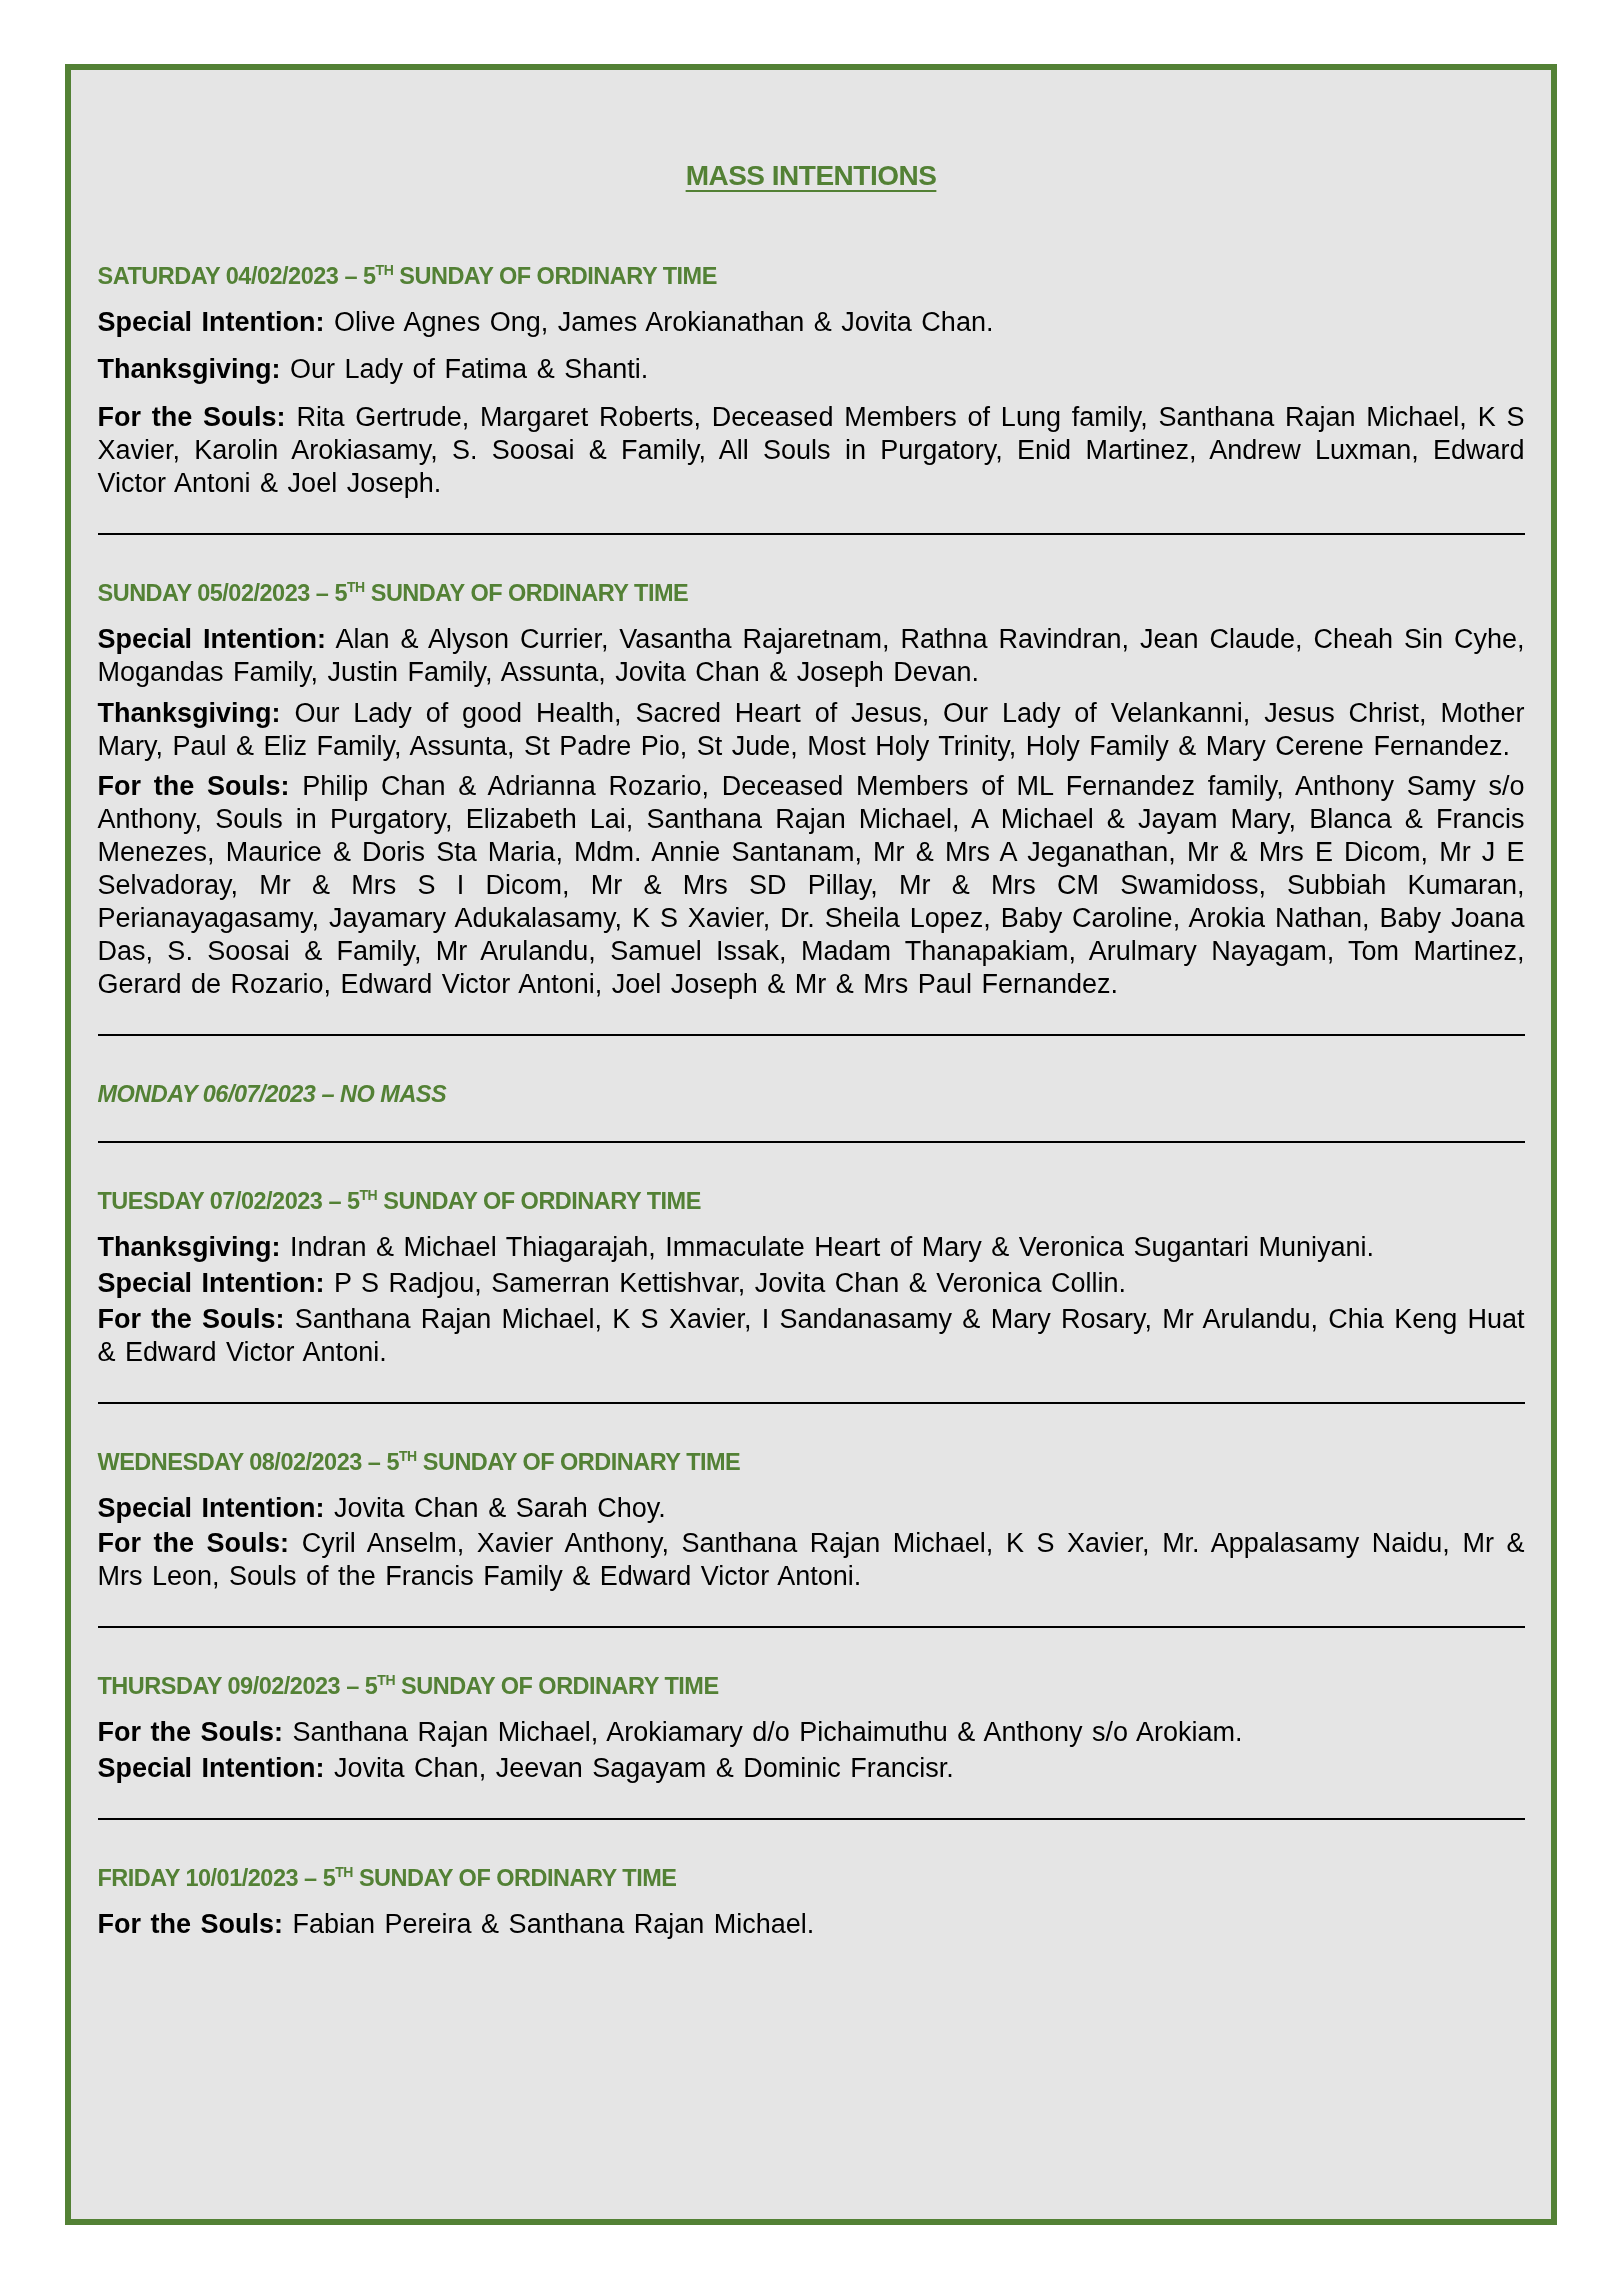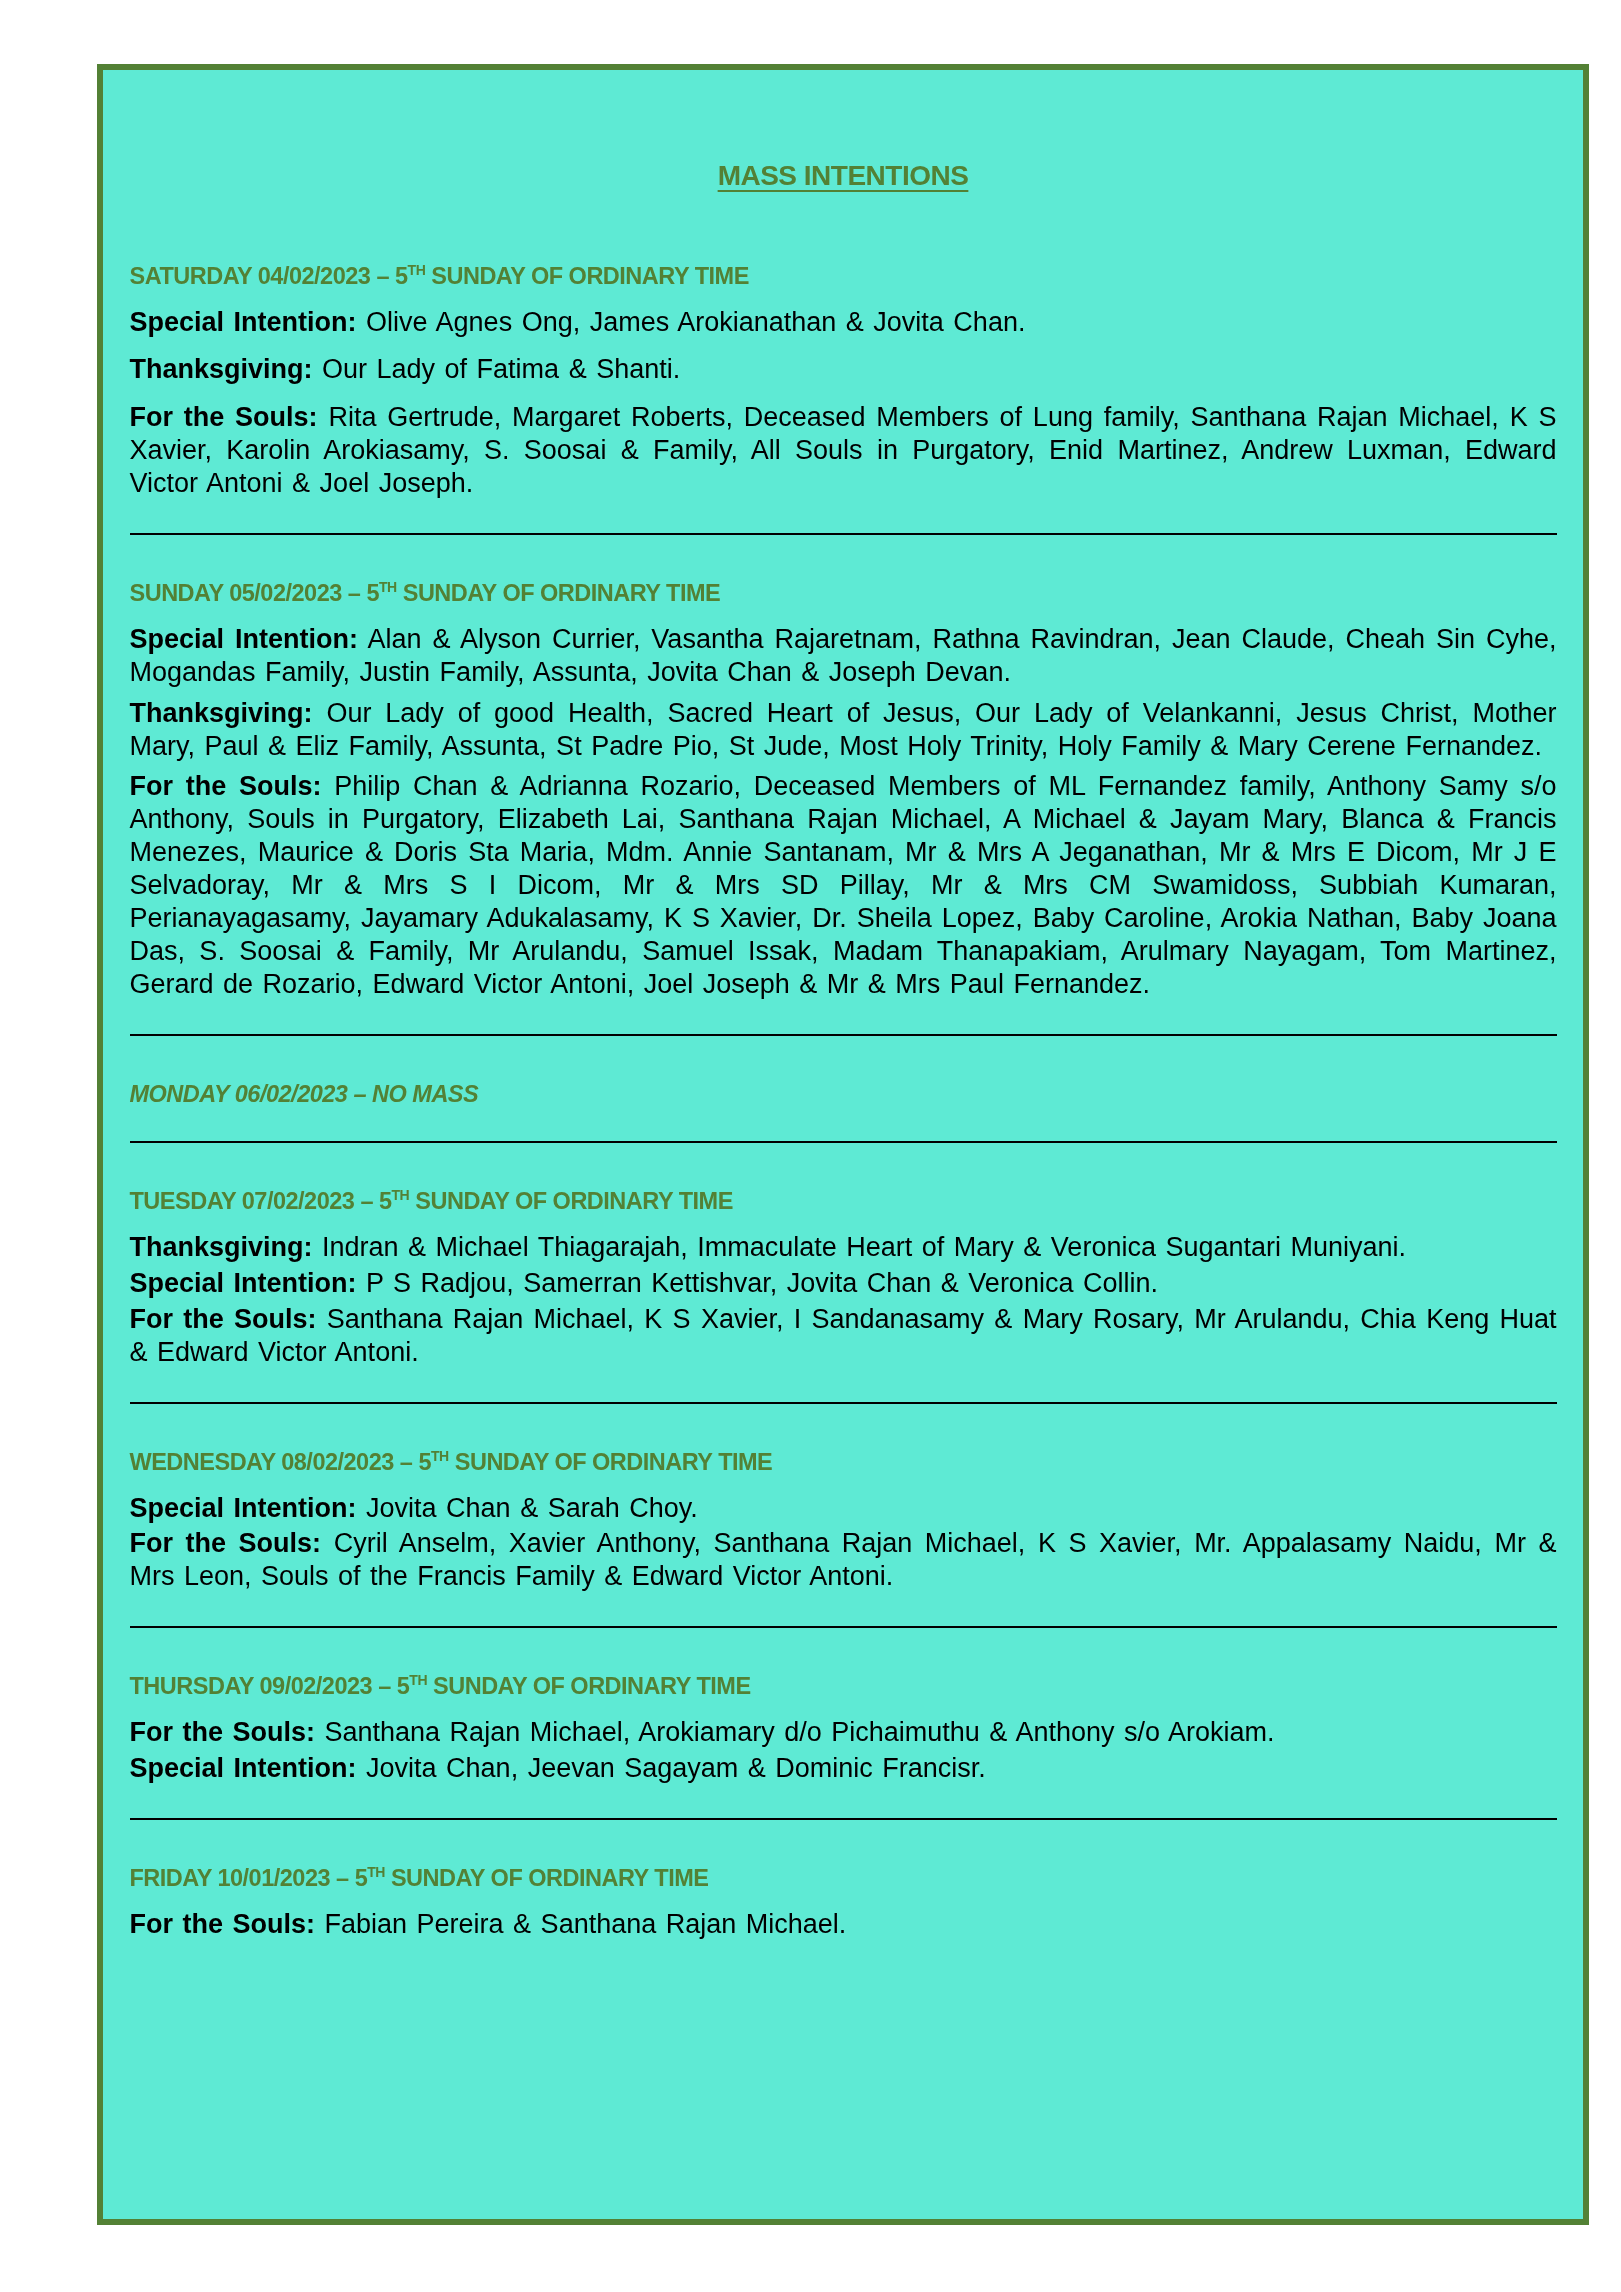--- a/index.html
+++ b/index.html
@@ -16,23 +16,22 @@
   }
   .frame {
     position: absolute;
     left: 65px;
     top: 64px;
     width: 1492px;
     height: 2161px;
     border: 6.9px solid #538135;
     box-sizing: border-box;
     padding: 90px 26.5px 0 26.5px;
-    background: #5eead4;
+    background: #e5e5e5;
     overflow: hidden;
-    margin-left: 32px;
   }
   .title {
     margin: 0 0 71px 0;
     text-align: center;
     font-size: 28px;
     font-weight: bold;
     color: #538135;
     letter-spacing: -0.5px;
     text-decoration: underline;
     text-decoration-thickness: 2px;
@@ -89,21 +88,21 @@
   <section>
     <h2 class="heading"><span>SUNDAY 05/02/2023 – 5</span><sup>TH</sup><span> SUNDAY OF ORDINARY TIME</span></h2>
     <p class="para gap-sm"><strong>Special Intention:</strong> <span>Alan &amp; Alyson Currier, Vasantha Rajaretnam, Rathna Ravindran, Jean Claude, Cheah Sin Cyhe, Mogandas Family, Justin Family, Assunta, Jovita Chan &amp; Joseph Devan.</span></p>
     <p class="para gap-sm"><strong>Thanksgiving:</strong> <span>Our Lady of good Health, Sacred Heart of Jesus, Our Lady of Velankanni, Jesus Christ, Mother Mary, Paul &amp; Eliz Family, Assunta, St Padre Pio, St Jude, Most Holy Trinity, Holy Family &amp; Mary Cerene Fernandez.</span></p>
     <p class="para"><strong>For the Souls:</strong> <span>Philip Chan &amp; Adrianna Rozario, Deceased Members of ML Fernandez family, Anthony Samy s/o Anthony, Souls in Purgatory, Elizabeth Lai, Santhana Rajan Michael, A Michael &amp; Jayam Mary, Blanca &amp; Francis Menezes, Maurice &amp; Doris Sta Maria, Mdm. Annie Santanam, Mr &amp; Mrs A Jeganathan, Mr &amp; Mrs E Dicom, Mr J E Selvadoray, Mr &amp; Mrs S I Dicom, Mr &amp; Mrs SD Pillay, Mr &amp; Mrs CM Swamidoss, Subbiah Kumaran, Perianayagasamy, Jayamary Adukalasamy, K S Xavier, Dr. Sheila Lopez, Baby Caroline, Arokia Nathan, Baby Joana Das, S. Soosai &amp; Family, Mr Arulandu, Samuel Issak, Madam Thanapakiam, Arulmary Nayagam, Tom Martinez, Gerard de Rozario, Edward Victor Antoni, Joel Joseph &amp; Mr &amp; Mrs Paul Fernandez.</span></p>
   </section>
 
   <hr class="rule">
 
   <section>
-    <h2 class="heading italic"><span>MONDAY 06/02/2023 – NO MASS</span></h2>
+    <h2 class="heading italic"><span>MONDAY 06/07/2023 – NO MASS</span></h2>
   </section>
 
   <hr class="rule">
 
   <section>
     <h2 class="heading"><span>TUESDAY 07/02/2023 – 5</span><sup>TH</sup><span> SUNDAY OF ORDINARY TIME</span></h2>
     <p class="para"><strong>Thanksgiving:</strong> <span>Indran &amp; Michael Thiagarajah, Immaculate Heart of Mary &amp; Veronica Sugantari Muniyani.</span></p>
     <p class="para"><strong>Special Intention:</strong> <span>P S Radjou, Samerran Kettishvar, Jovita Chan &amp; Veronica Collin.</span></p>
     <p class="para"><strong>For the Souls:</strong> <span>Santhana Rajan Michael, K S Xavier, I Sandanasamy &amp; Mary Rosary, Mr Arulandu, Chia Keng Huat &amp; Edward Victor Antoni.</span></p>
   </section>

